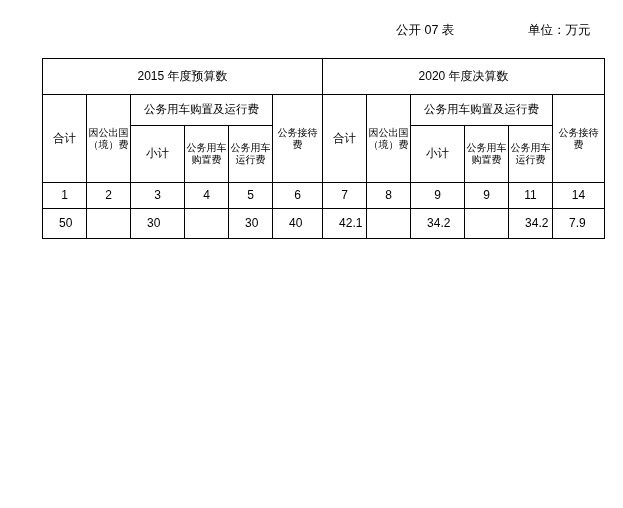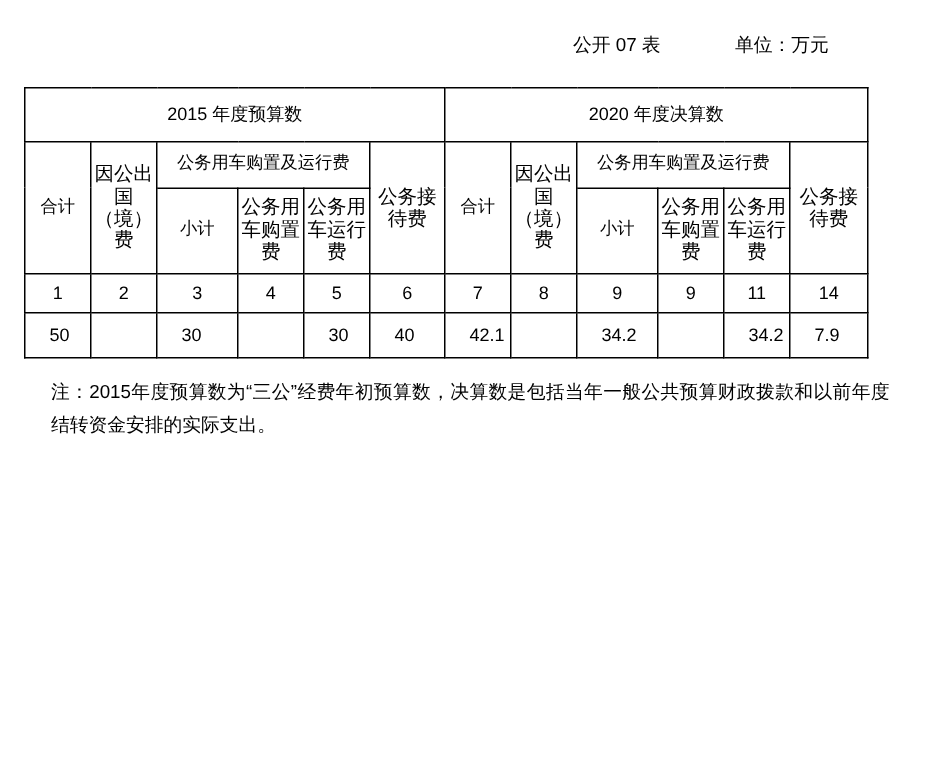--- a/index.html
+++ b/index.html
@@ -25,30 +25,30 @@
     white-space: nowrap;
   }
   .subheader {
     margin: 22px 0 0 0;
     position: relative;
     height: 18px;
     font-size: 12.5px;
   }
   .subheader .form-no {
     position: absolute;
-    left: 382px;
+    left: 396px;
     top: 0;
   }
   .subheader .unit {
     position: absolute;
-    left: 490px;
+    left: 528px;
     top: 0;
   }
   table.fin {
-    margin: 18px 0 0 16px;
+    margin: 18px 0 0 42px;
     width: 562px;
     border-collapse: collapse;
     table-layout: fixed;
   }
   table.fin td, table.fin th {
     border: 1px solid #000000;
     font-weight: normal;
     font-size: 11.5px;
     text-align: center;
     vertical-align: middle;
@@ -60,21 +60,21 @@
     font-size: 12px;
   }
   table.fin th.sub {
     height: 88px;
   }
   table.fin th.vehicle-head {
     height: 30px;
     vertical-align: middle;
   }
   table.fin th.narrow {
-    font-size: 13px;
+    font-size: 10px;
   }
   
   .vtxt {
     display: block;
     width: 100%;
     word-break: break-all;
     line-height: 1.15;
   }
   tr.numrow td { height: 26px; font-size: 12px; }
   tr.valrow td { height: 30px; font-size: 12px; }
@@ -183,15 +183,14 @@
         <td class="lead">42.1</td>
         <td></td>
         <td class="lead">34.2</td>
         <td></td>
         <td class="lead">34.2</td>
         <td class="lead">7.9</td>
       </tr>
     </tbody>
   </table>
 
-  <p class="note">注：2015年度预算数为“三公”经费年初预算数，决算数是包括当年一般公共预算财政拨款和以前年度结转资金安排的实际支出。</p>
 
 </div>
 
 </body></html>

